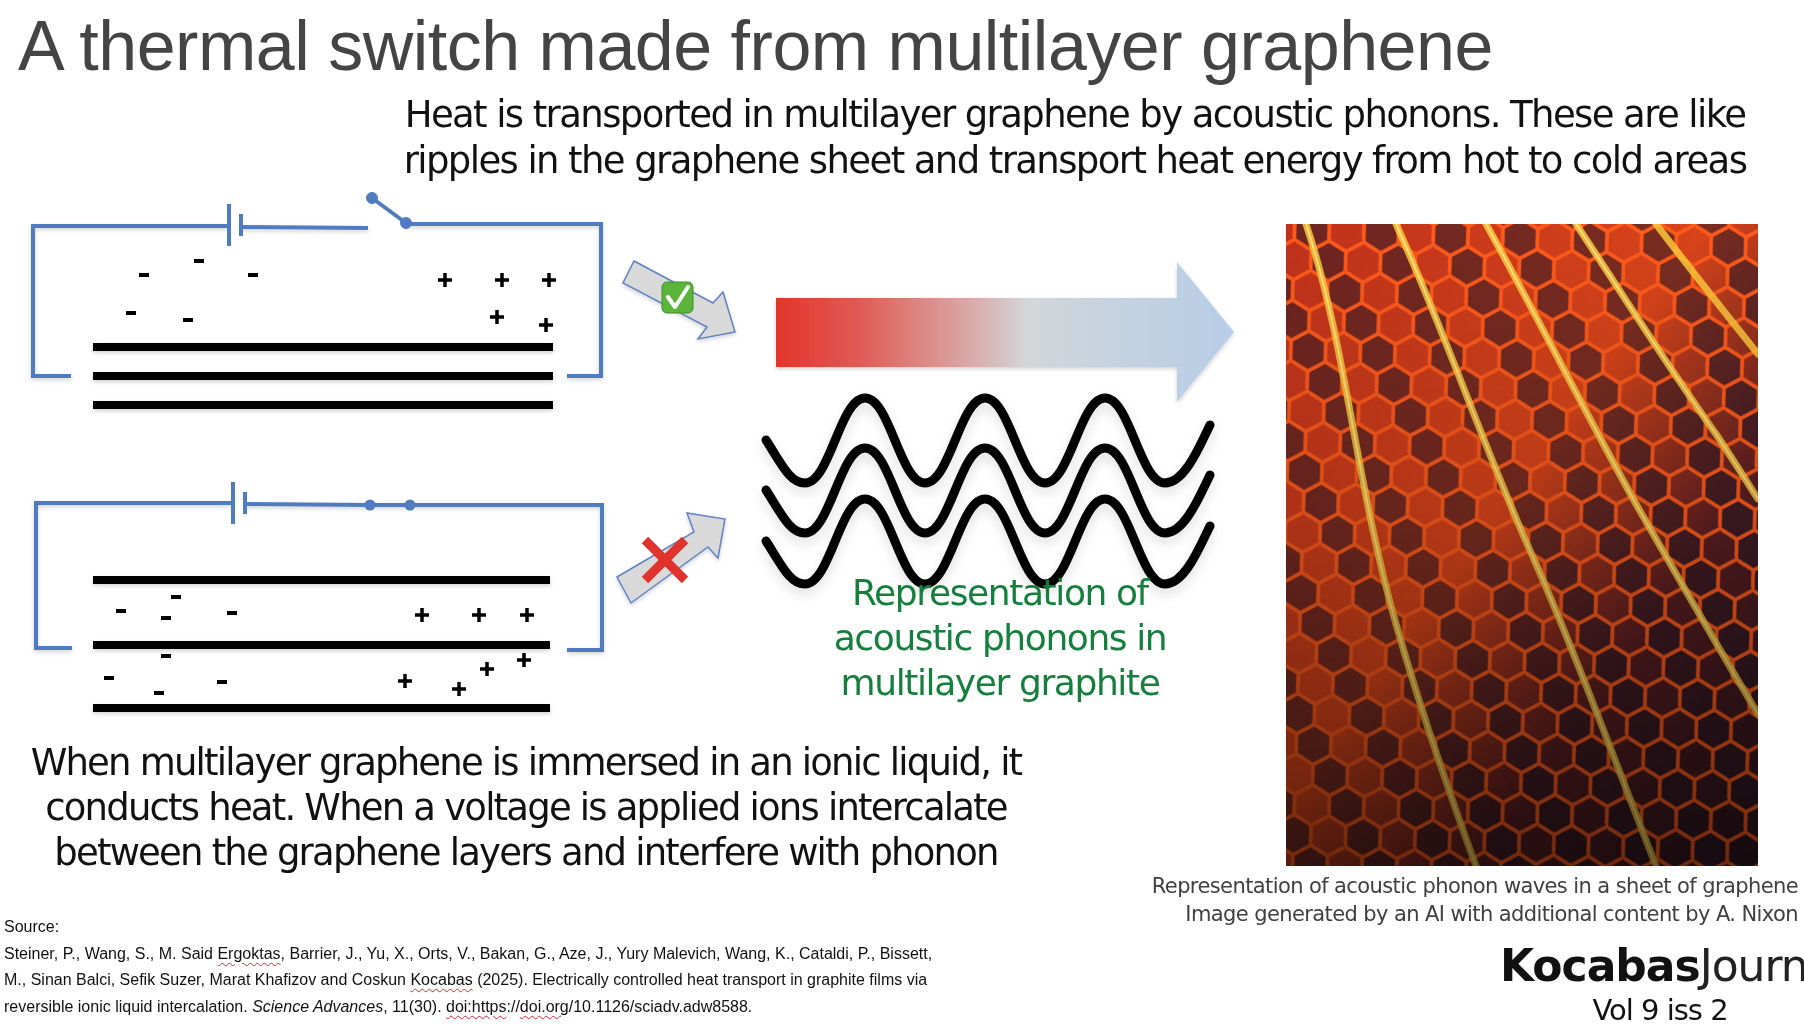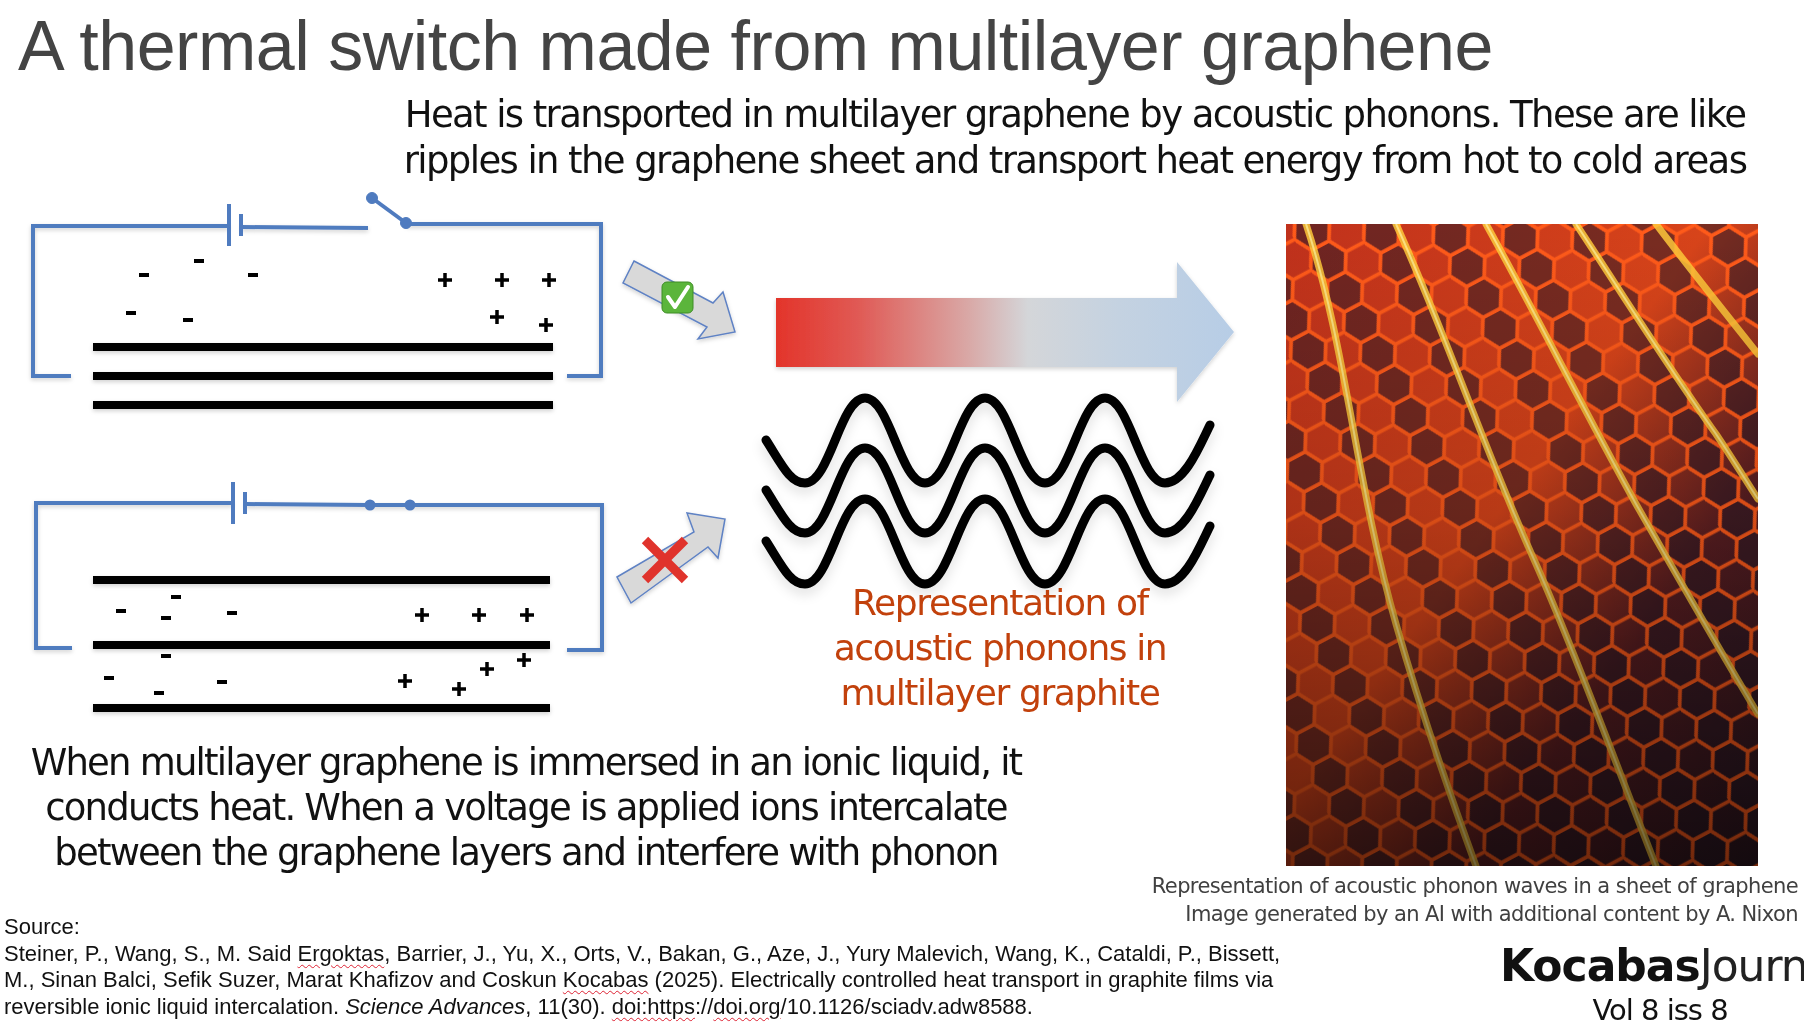--- a/index.html
+++ b/index.html
@@ -2,29 +2,29 @@
 <html><head>
 <meta charset="utf-8">
 <style>
   html, body { margin:0; padding:0; background:#ffffff; }
   body { width:1804px; height:1030px; position:relative; overflow:hidden; font-family:"Liberation Sans", sans-serif; color:#111; }
   .abs { position:absolute; }
   #title { left:18px; top:6px; font-size:70px; color:#444444; font-family:"Liberation Sans", sans-serif; white-space:nowrap; letter-spacing:-0.5px; line-height:80px; }
   #intro { left:360px; top:92px; width:1430px; text-align:center; font-size:37px; line-height:46px; color:#111; font-family:"DejaVu Sans", sans-serif; letter-spacing:-1.6px; }
   #intro div { white-space:nowrap; }
   #diagram { left:0; top:0; width:1804px; height:1030px; }
-  #phonon-label { left:790px; top:570px; width:420px; text-align:center; font-size:36px; line-height:45px; font-family:"DejaVu Sans", sans-serif; letter-spacing:-1.4px; color:#c2410c;margin-top:10px; }
+  #phonon-label { left:790px; top:570px; width:420px; text-align:center; font-size:36px; line-height:45px; font-family:"DejaVu Sans", sans-serif; letter-spacing:-1.4px; color:#15803d; }
   #phonon-label div { white-space:nowrap; }
   #explain { left:0px; top:740px; width:1052px; text-align:center; font-size:37px; line-height:45px; font-family:"DejaVu Sans", sans-serif; letter-spacing:-1.8px; color:#111; }
   #explain div { white-space:nowrap; }
   #photo { left:1286px; top:224px; width:472px; height:642px; overflow:hidden; background:#2a0f12; }
   #photo svg { display:block; }
   #caption { right:6px; top:872px; text-align:right; font-size:21px; line-height:28px; font-family:"DejaVu Sans", sans-serif; letter-spacing:-0.6px; color:#404040; }
   #caption div { white-space:nowrap; }
-  #source { left:4px; top:914px; font-size:22px; line-height:26.5px; font-family:"Liberation Sans", sans-serif; color:#111; }
+  #source { left:4px; top:914px; font-size:16px; line-height:26.5px; font-family:"Liberation Sans", sans-serif; color:#111; }
   #source div { white-space:nowrap; }
   .squig { text-decoration: underline wavy #d23; text-decoration-thickness:1px; text-underline-offset:3px; }
   #journal { right:4px; top:940px; text-align:center; width:300px; }
   #journal-name { font-size:44px; line-height:52px; font-family:"DejaVu Sans", sans-serif; letter-spacing:-1px; white-space:nowrap; text-align:right; color:#111; }
   #journal-name b { font-weight:bold; }
   #journal-name span.light { font-weight:normal; color:#222; }
   #journal-issue { font-size:29px; line-height:36px; font-family:"DejaVu Sans", sans-serif; letter-spacing:-1px; white-space:nowrap; text-align:center; padding-left:20px; color:#111; }
 </style>
 </head>
 <body>
@@ -216,14 +216,14 @@
 
 <div id="source" class="abs">
   <div>Source:</div>
   <div><span>Steiner, P., Wang, S., M. Said </span><span class="squig">Ergoktas</span><span>, Barrier, J., Yu, X., Orts, V., Bakan, G., Aze, J., Yury Malevich, Wang, K., Cataldi, P., Bissett,</span></div>
   <div><span>M., Sinan Balci, Sefik Suzer, Marat Khafizov and Coskun </span><span class="squig">Kocabas</span><span> (2025). Electrically controlled heat transport in graphite films via</span></div>
   <div><span>reversible ionic liquid intercalation. </span><i>Science Advances</i><span>, 11(30). </span><span class="squig">doi:https</span><span>://</span><span class="squig">doi.org</span><span>/10.1126/sciadv.adw8588.</span></div>
 </div>
 
 <div id="journal" class="abs">
   <div id="journal-name"><b>Kocabas</b><span class="light">Journal</span></div>
-  <div id="journal-issue">Vol 8  iss 8</div>
+  <div id="journal-issue">Vol 9  iss 2</div>
 </div>
 
 </body></html>

